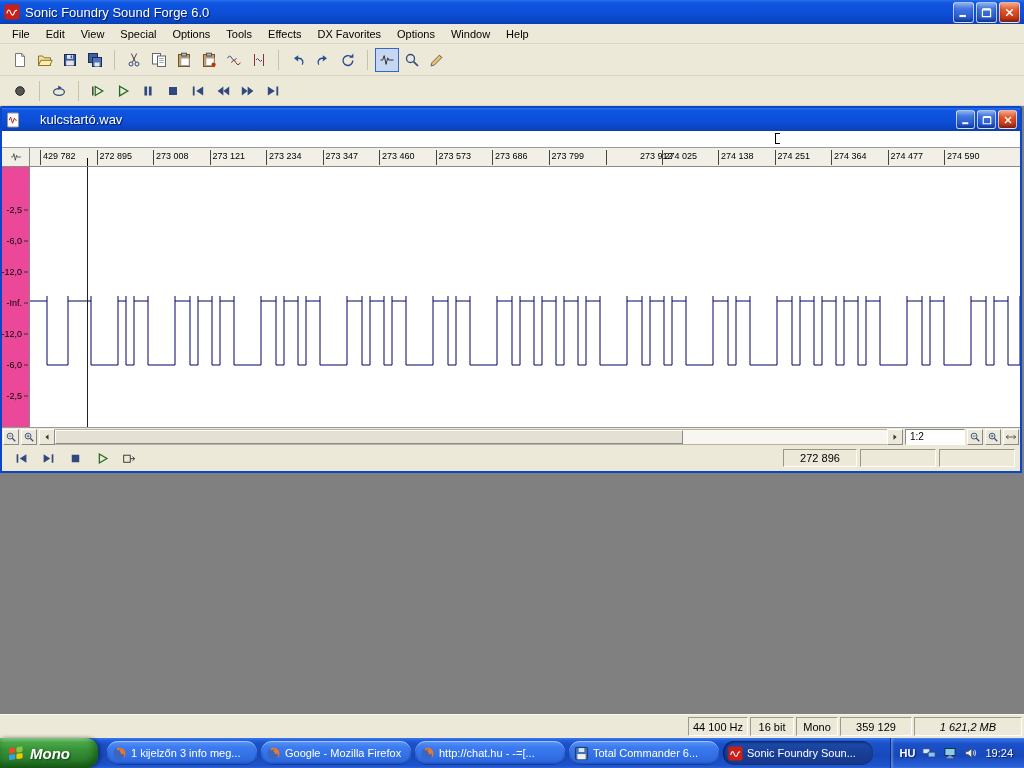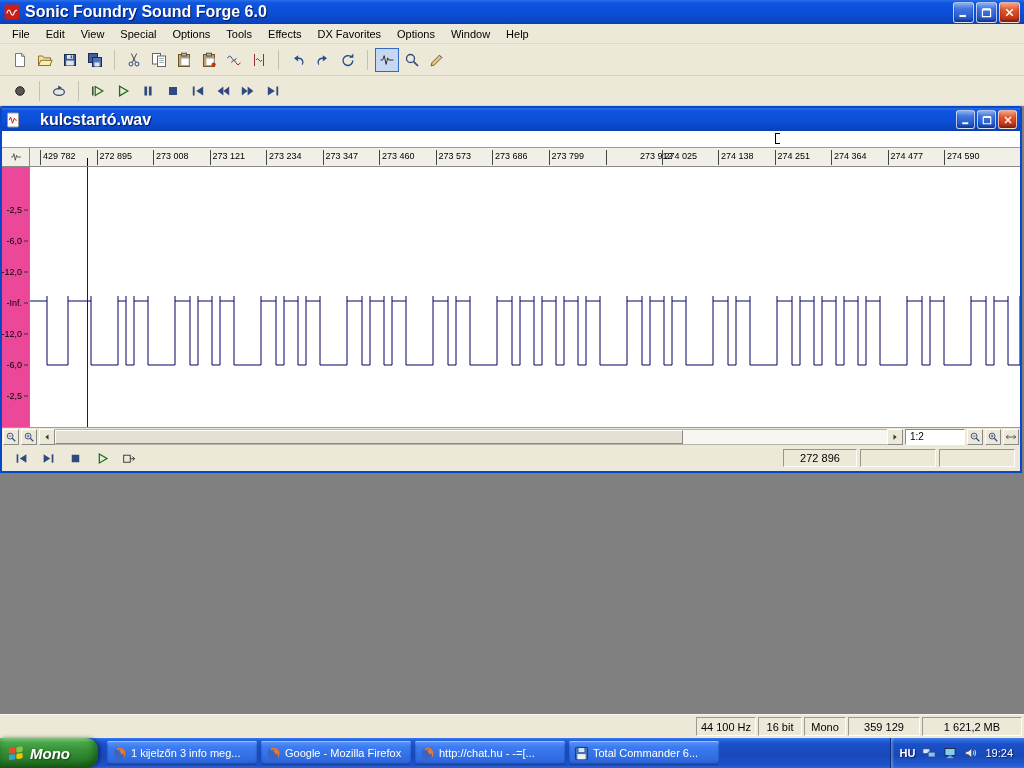--- a/index.html
+++ b/index.html
@@ -6,21 +6,21 @@
   html, body { width: 1024px; height: 768px; overflow: hidden; }
   body { font-family: "Liberation Sans", "DejaVu Sans", sans-serif; user-select: none; }
   #root { position: relative; width: 1024px; height: 768px; background: #808080; }
 
   
   .titlebar {
     position: absolute; left: 0; top: 0; width: 1024px; height: 24px;
     background: linear-gradient(180deg,#2a70ea 0%,#0f55e0 12%,#0c4fd8 55%,#0a44bf 92%,#0c3da5 100%);
     display: flex; align-items: center; gap: 5px; padding: 0 4px; color: #fff;
   }
-  .title-text { font-size: 16px; font-weight: bold; text-shadow: 1px 1px 1px rgba(0,0,40,.7); white-space: nowrap; }
+  .title-text { font-size: 13px; font-weight: normal; text-shadow: 1px 1px 1px rgba(0,0,40,.7); white-space: nowrap; }
   .title-icon { width: 16px; height: 16px; display: flex; }
   .win-controls { margin-left: auto; display: flex; gap: 2px; }
   .winbtn {
     width: 21px; height: 21px; border-radius: 3px; border: 1px solid rgba(255,255,255,.65);
     background: linear-gradient(180deg,#8fb3f3 0%,#4377e0 30%,#2b60d2 70%,#1c4cba 100%);
     display: flex; align-items: center; justify-content: center;
     box-shadow: inset 0 -2px 3px rgba(0,0,60,.35);
   }
   .winbtn svg { width: 13px; height: 13px; }
   .winbtn.close { background: linear-gradient(180deg,#f3a98b 0%,#e25a2e 35%,#cf3e18 70%,#aa2f10 100%); }
@@ -134,21 +134,21 @@
     width: 98px; height: 30px; border-radius: 0 12px 12px 0;
     background: linear-gradient(180deg,#8cd28c 0%,#4aa84a 15%,#379137 40%,#2e822e 75%,#256f25 100%);
     box-shadow: inset -3px -4px 8px rgba(3,60,3,.6), 2px 0 4px rgba(0,0,0,.45);
     display: flex; align-items: center; gap: 5px; padding: 0 12px 0 7px;
     color: #fff; font-size: 15px; font-weight: bold; font-style: italic;
     text-shadow: 1px 1px 2px rgba(0,40,0,.7);
   }
   .start-flag { display: flex; } .start-flag svg { width: 18px; height: 16px; }
   .taskbar-buttons { flex: 1; display: flex; align-items: center; gap: 4px; padding: 0 4px 0 9px; overflow: hidden; }
   .task-btn {
-    flex: 0 0 150px; width: 150px; height: 24px; border-radius: 2px;
+    flex: 0 0 150px; width: 150px; height: 24px; border-radius: 11px;
     background: linear-gradient(180deg,#5e96f7 0%,#3c7bf0 25%,#2e6ae0 80%,#2459cd 100%);
     box-shadow: inset 0 1px 0 rgba(255,255,255,.45), inset 0 -1px 2px rgba(10,40,110,.7);
     display: flex; align-items: center; gap: 4px; padding: 0 5px; color: #fff; font-size: 11px;
     white-space: nowrap; overflow: hidden;
   }
   .task-btn.active {
     background: linear-gradient(180deg,#1e4cae 0%,#173c92 60%,#16388a 100%);
     box-shadow: inset 1px 1px 3px rgba(0,0,30,.65);
   }
   .task-icon { display: flex; flex: 0 0 15px; } .task-icon svg { width: 15px; height: 15px; }
@@ -559,21 +559,21 @@
       </div>
     </div>
   </div>
 
   <div class="statusbar">
     <div style="display:flex;gap:2px">
         <div class="sb-cell" style="width: 60px;">44 100 Hz</div>
         <div class="sb-cell" style="width: 44px;">16 bit</div>
         <div class="sb-cell" style="width: 42px;">Mono</div>
         <div class="sb-cell" style="width: 72px;">359 129</div>
-        <div class="sb-cell" style="width: 100px;">1 621,2 MB</div>
+        <div class="sb-cell" style="width: 108px; font-style: italic;">1 621,2 MB</div>
       </div>
   </div>
 
   <div class="taskbar">
     <div class="start-btn">
       <span class="start-flag">
           <svg viewBox="0 0 16 16" width="16" height="16">
             <g transform="skewY(-8)">
               <rect x="1" y="3.4" width="6.2" height="5.4" rx="1.4" fill="#ee4a29"></rect>
               <rect x="8.4" y="3.4" width="6.2" height="5.4" rx="1.4" fill="#8cc63e"></rect>
@@ -615,20 +615,29 @@
         <div class="task-btn">
           <span class="task-icon">
             <svg viewBox="0 0 16 16" width="16" height="16">
               <rect x="1.5" y="1.5" width="13" height="13" rx="1" fill="#4472b0" stroke="#1c3660"></rect>
               <rect x="5" y="2.2" width="6" height="4.2" fill="#d8e6f7"></rect>
               <rect x="3.6" y="8.6" width="8.8" height="5.6" fill="#f0f0f0"></rect>
             </svg>
           </span>
           <span class="task-label">Total Commander 6...</span>
         </div>
+        <div class="task-btn active">
+          <span class="task-icon">
+            <svg viewBox="0 0 16 16" width="16" height="16">
+              <rect x="0.5" y="0.5" width="15" height="15" rx="2" fill="#cb1f16"></rect>
+              <path d="M2.8 9.4q2-6.4 3.9-.8t3.9-.8q.8-1.8 2.4-1.4" fill="none" stroke="#fff" stroke-width="1.2"></path>
+            </svg>
+          </span>
+          <span class="task-label">Sonic Foundry Soun...</span>
+        </div>
       </div>
     <div class="tray">
       <span class="tray-lang">HU</span>
       <span class="tray-ic">
           <svg viewBox="0 0 16 16" width="16" height="16">
             <rect x="1" y="3.2" width="8" height="5.6" fill="#d6ebff" stroke="#23488a"></rect>
             <rect x="7" y="7" width="8" height="5.6" fill="#8cc2f2" stroke="#23488a"></rect>
           </svg>
         </span>
       <span class="tray-ic">

